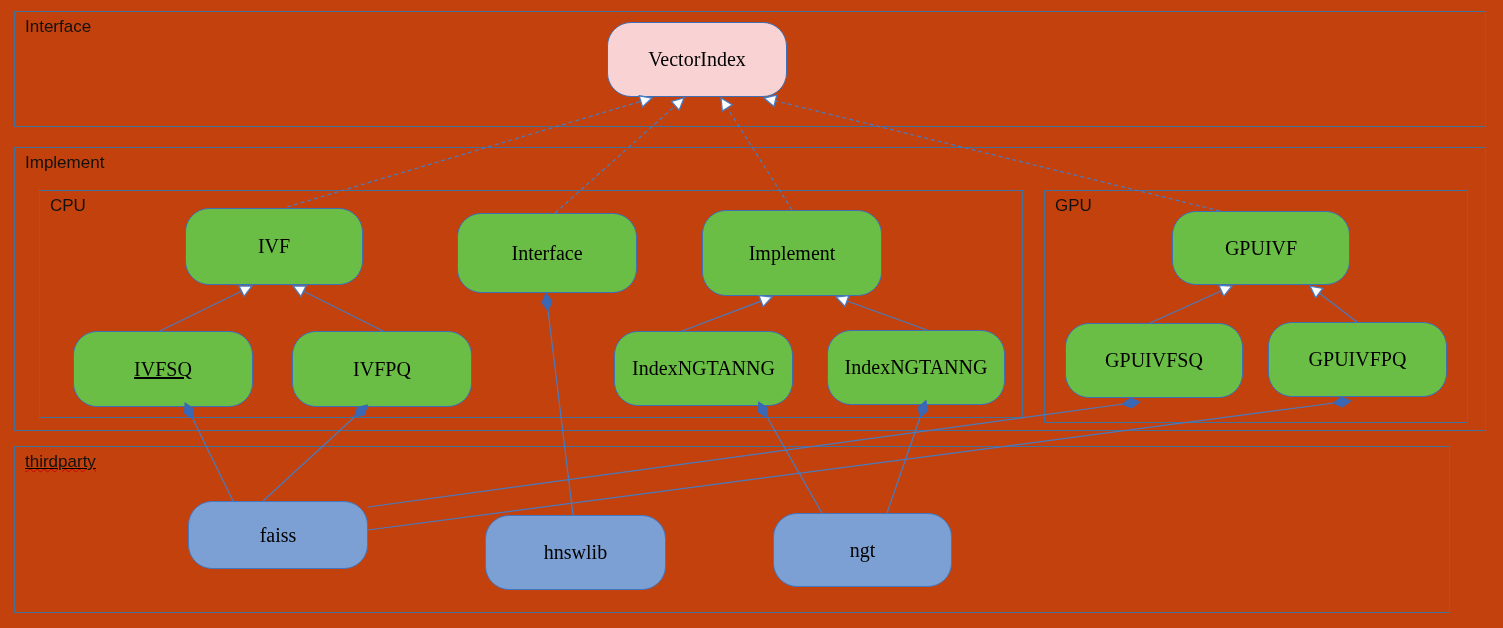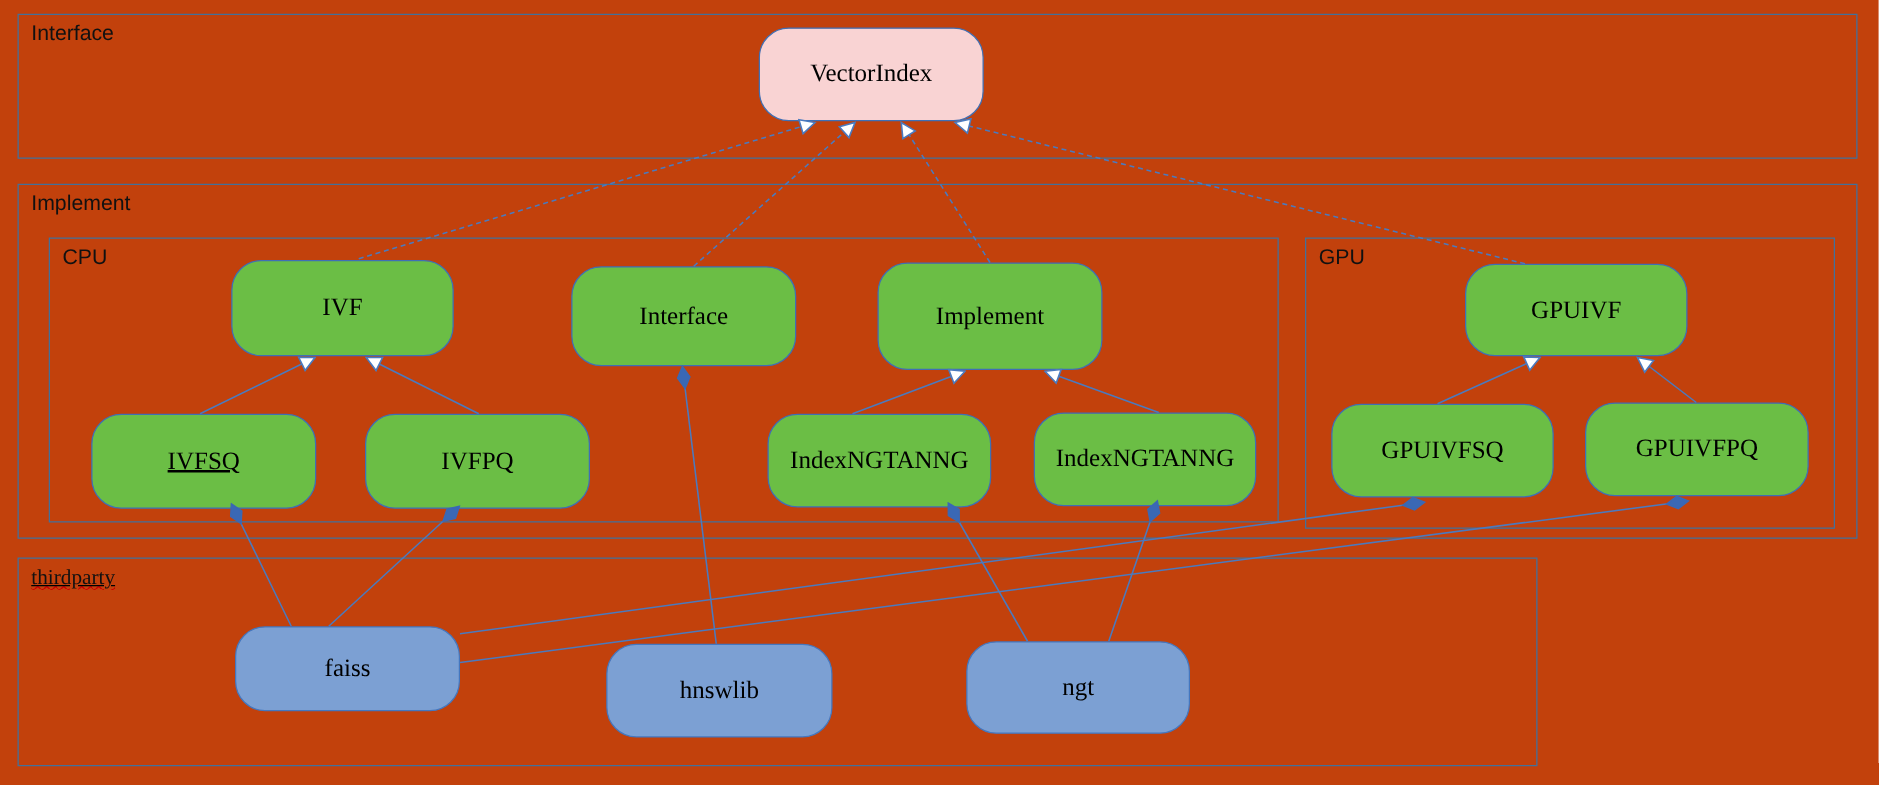--- a/index.html
+++ b/index.html
@@ -53,21 +53,21 @@
     </div>
     <div class="container-box" style="left: 14px; top: 147px; width: 1472px; height: 284px;">
       <div class="container-label">Implement</div>
     </div>
     <div class="container-box" style="left: 39px; top: 190px; width: 984px; height: 228px;">
       <div class="container-label">CPU</div>
     </div>
     <div class="container-box" style="left: 1044px; top: 190px; width: 424px; height: 233px;">
       <div class="container-label">GPU</div>
     </div>
-    <div class="container-box" style="left: 14px; top: 446px; width: 1216px; height: 167px; font-family: Liberation Serif, serif;">
+    <div class="container-box" style="left: 14px; top: 446px; width: 1436px; height: 167px;">
       <div class="container-label"><span class="u-wavy"><span class="u-solid">thirdparty</span></span></div>
     </div>
     <div class="node interface" style="left: 607px; top: 22px; width: 180px; height: 75px;">
       <span>VectorIndex</span>
     </div>
     <div class="node impl" style="left: 185px; top: 208px; width: 178px; height: 77px;">
       <span>IVF</span>
     </div>
     <div class="node impl" style="left: 457px; top: 213px; width: 180px; height: 80px;">
       <span>Interface</span>

